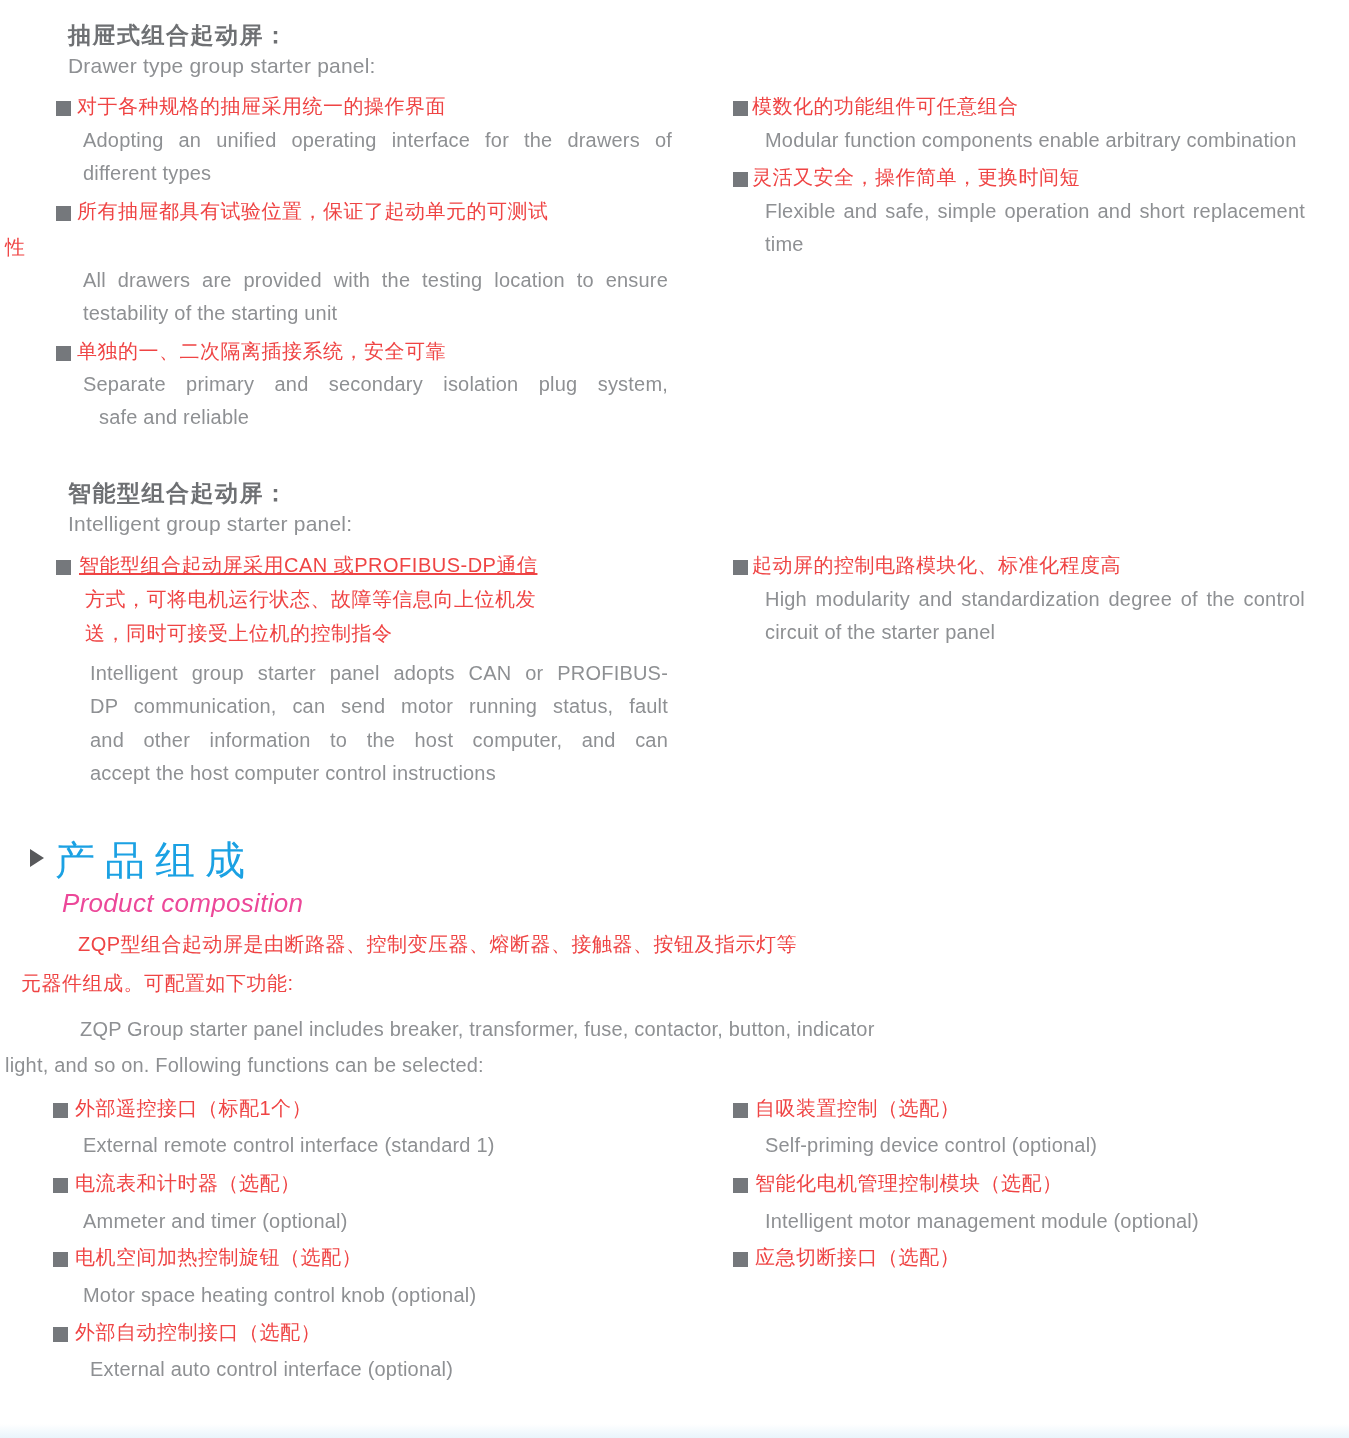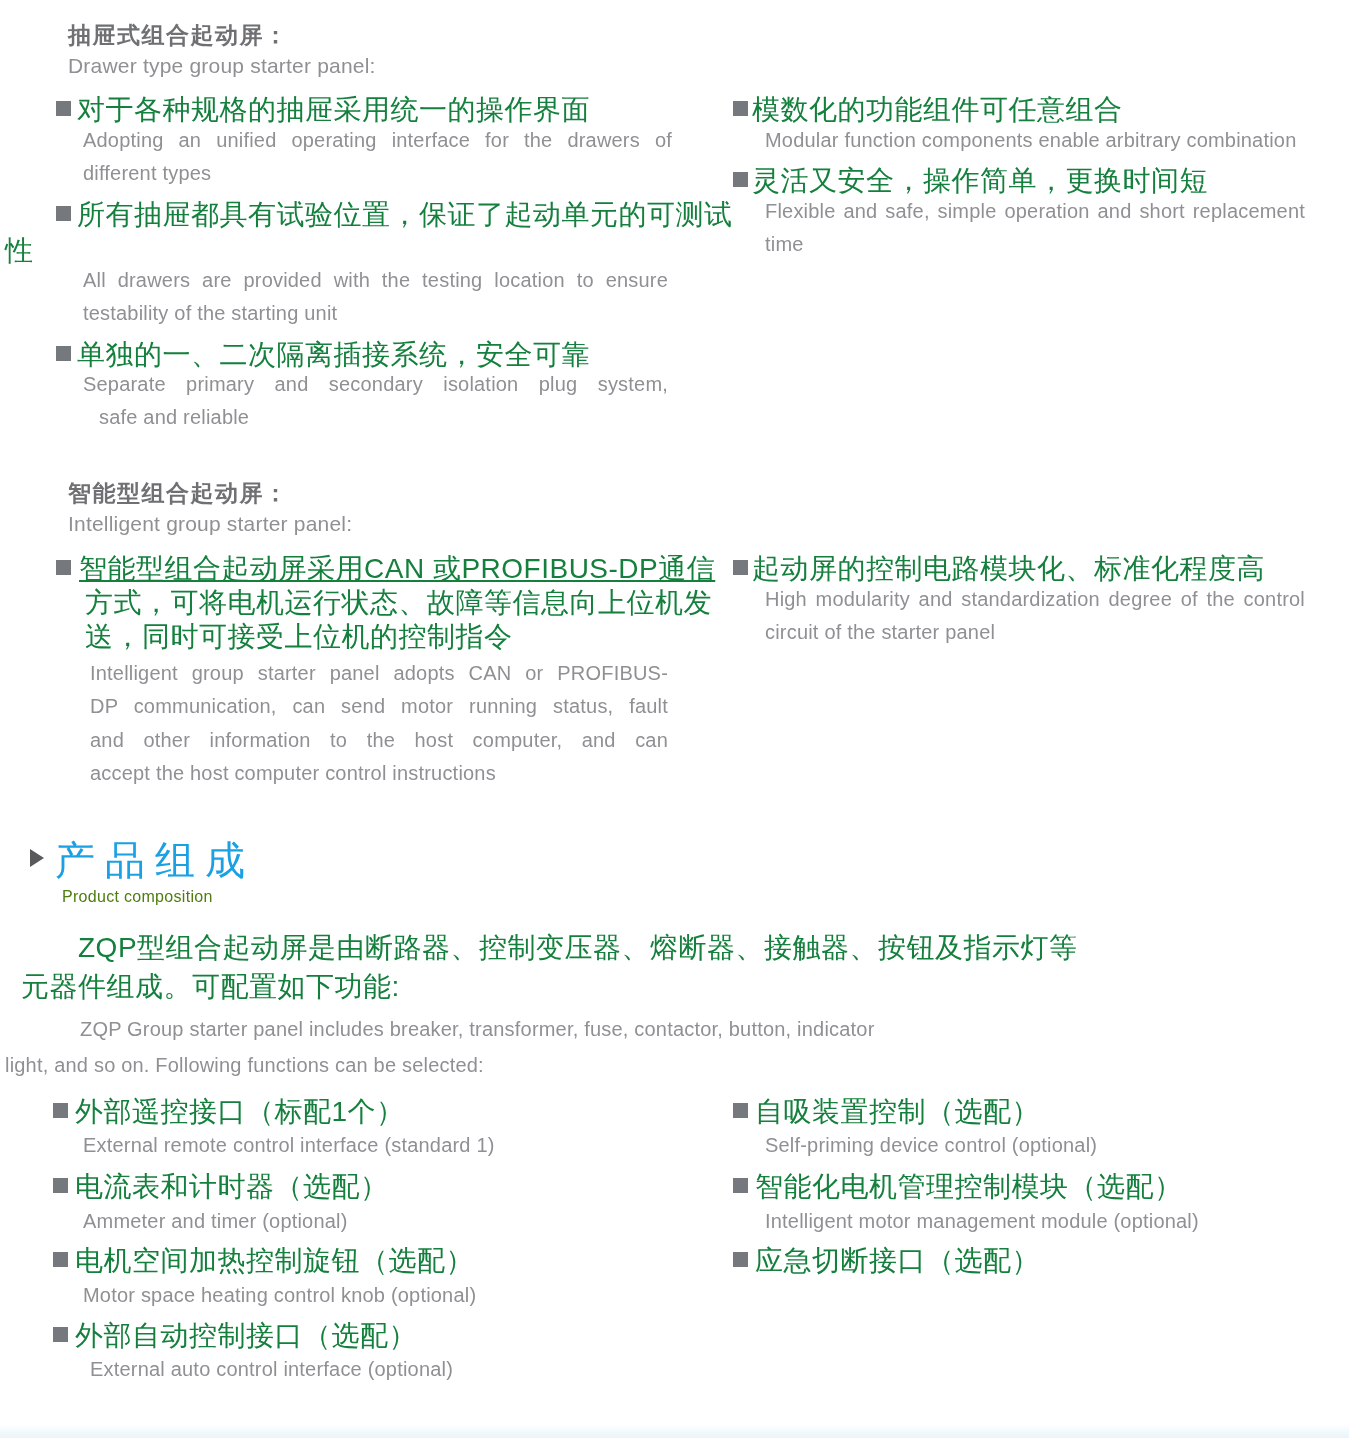--- a/index.html
+++ b/index.html
@@ -5,28 +5,28 @@
   html,body{margin:0;padding:0;}
   body{font-family:"Liberation Sans","DejaVu Sans",sans-serif;background:#ffffff;}
   #page{position:relative;width:1349px;height:1438px;background:#ffffff;overflow:hidden;}
   .abs{position:absolute;}
   
   .zhh{font-weight:bold;font-size:23px;color:#6e7073;letter-spacing:1.5px;white-space:nowrap;}
   .enh{font-size:21px;color:#8e9093;white-space:nowrap;letter-spacing:0.2px;}
   
   .sq{width:15px;height:15px;background:#75787c;}
   
-  .zh{font-size:28px;color:#15803d;letter-spacing:0.5px;white-space:nowrap;line-height:1.1;}
+  .zh{font-size:20px;color:#ef4444;letter-spacing:0.5px;white-space:nowrap;line-height:1.1;}
   
   .en{font-size:20px;color:#8e9093;white-space:nowrap;line-height:1.1;letter-spacing:0.2px;}
   
   .jl{white-space:normal;text-align:justify;text-align-last:justify;overflow:hidden;}
   
   .t1{font-size:40px;color:#1ba1e3;letter-spacing:10px;white-space:nowrap;font-weight:500;}
-  .t2{font-size:16px;color:#4d7c0f;white-space:nowrap;letter-spacing:0.3px;}
+  .t2{font-size:26px;color:#ec4899;white-space:nowrap;letter-spacing:0.3px;font-style:italic;}
   .arr{width:0;height:0;border-left:14px solid #58595b;border-top:9px solid transparent;border-bottom:9px solid transparent;}
   .strip{background:linear-gradient(to bottom,#ffffff,#e9f4fb);}
 </style>
 </head>
 <body>
 
 <div id="page">
 
   <div class="abs zhh" style="left:68px;top:20px;">抽屉式组合起动屏：</div>
   <div class="abs enh" style="left:68px;top:54px;">Drawer type group starter panel:</div>

